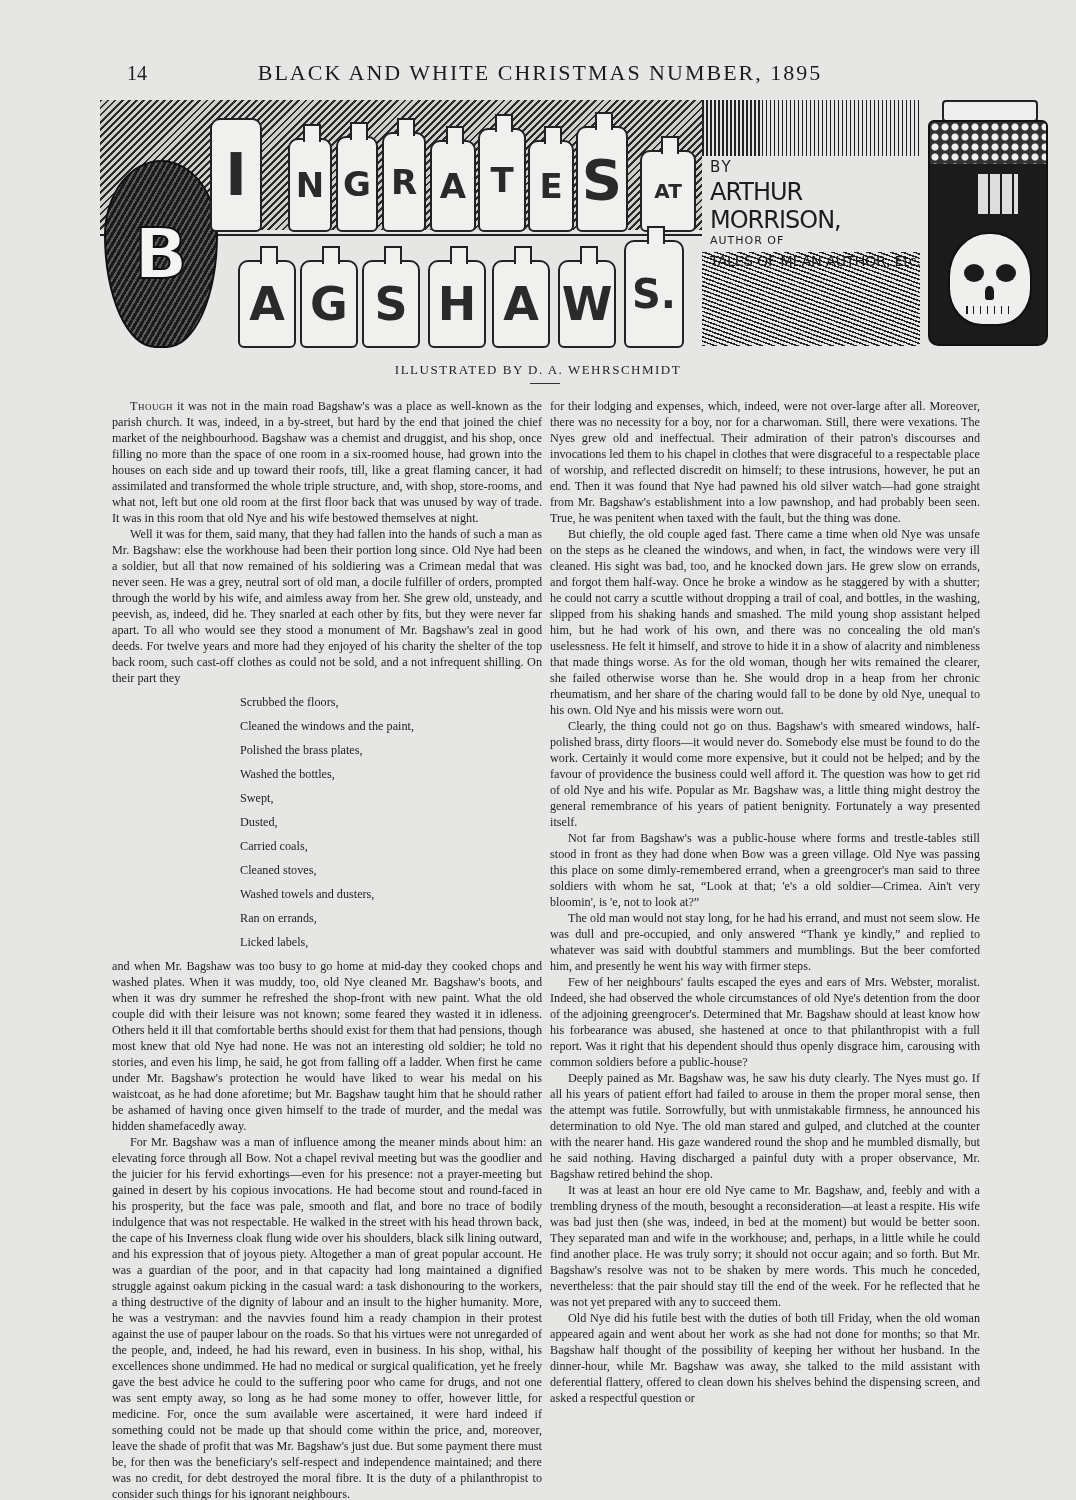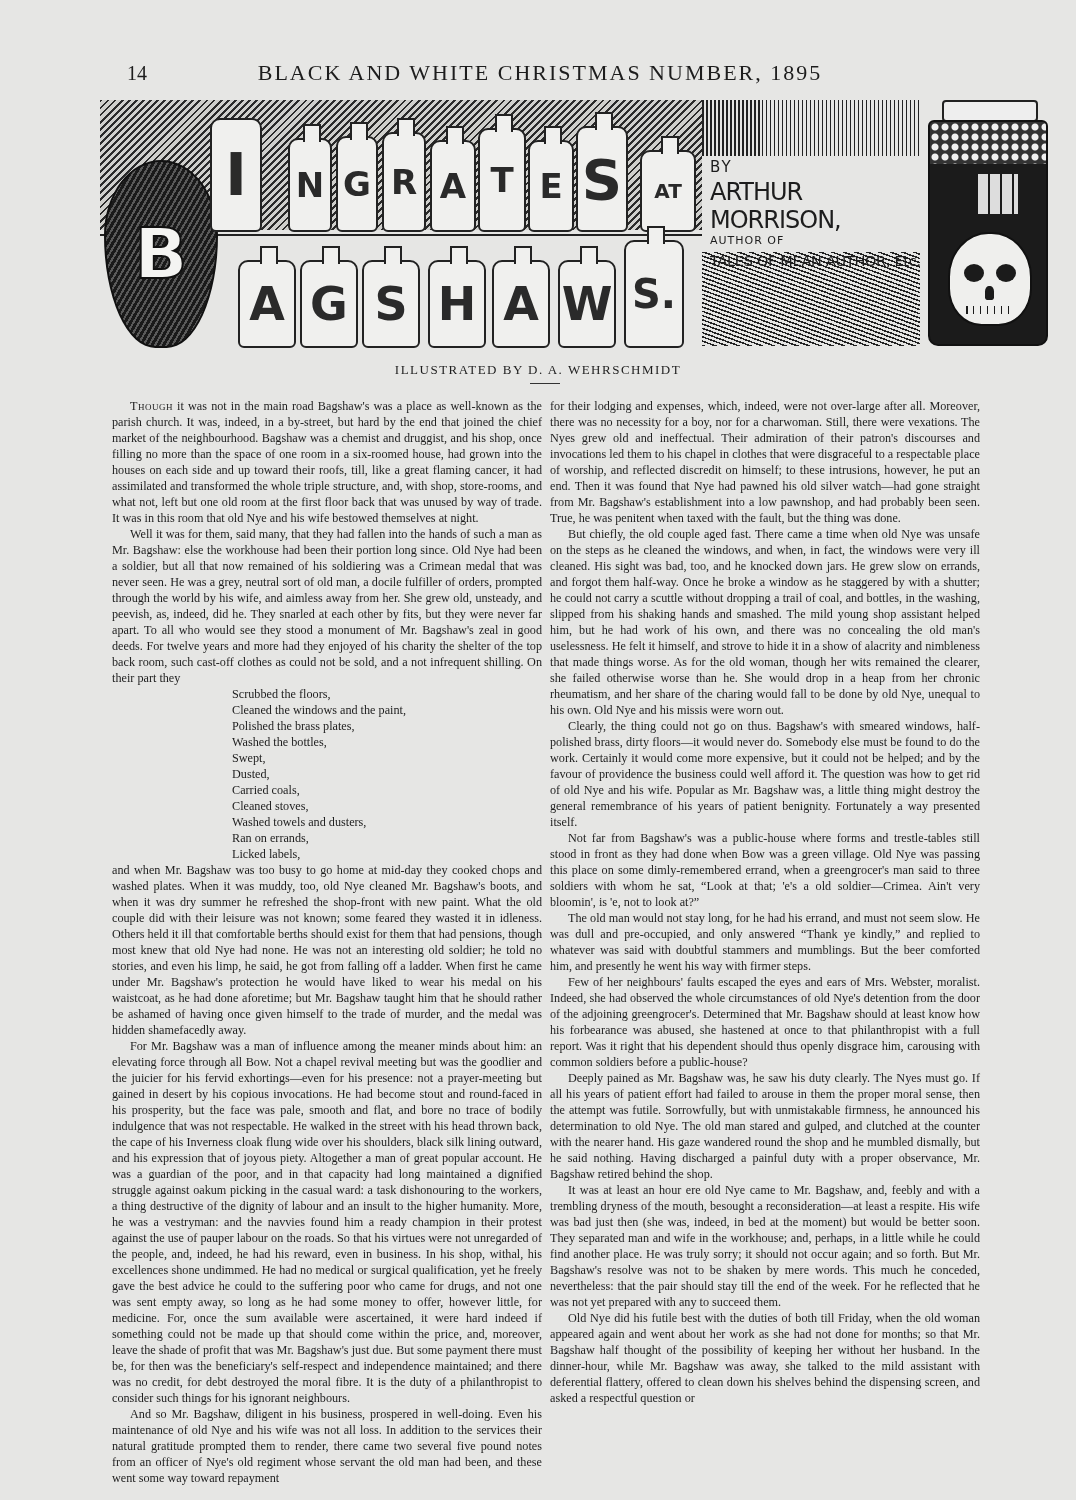--- a/index.html
+++ b/index.html
@@ -38,21 +38,21 @@
   .skull .teeth{position:absolute;left:16px;top:72px;width:48px;height:8px;background:repeating-linear-gradient(90deg,#1b1b1b 0 1.5px,#efefed 1.5px 7px);}
   .illus{position:absolute;left:0;top:362px;width:1076px;text-align:center;font-size:13px;letter-spacing:1.5px;}
   .rule{position:absolute;left:530px;top:383px;width:30px;height:1px;background:#333;}
   .col{position:absolute;top:398px;width:430px;font-size:12.2px;line-height:16px;text-align:justify;}
   .col p{margin:0;text-indent:18px;}
   .col p.noind{text-indent:0;}
   .col1{left:112px;}
   .col2{left:550px;}
   .sc{font-variant:small-caps;letter-spacing:0.5px;}
   .list{margin:0 0 0 120px;padding:0;list-style:none;}
-  .list li{margin:0;}
+  .list li{margin:8px;}
 </style>
 </head>
 <body>
 
 <div class="runhead">
   <span class="pageno">14</span>
   <div class="pubtitle">BLACK AND WHITE CHRISTMAS NUMBER, 1895</div>
 </div>
 
 <div class="banner">

